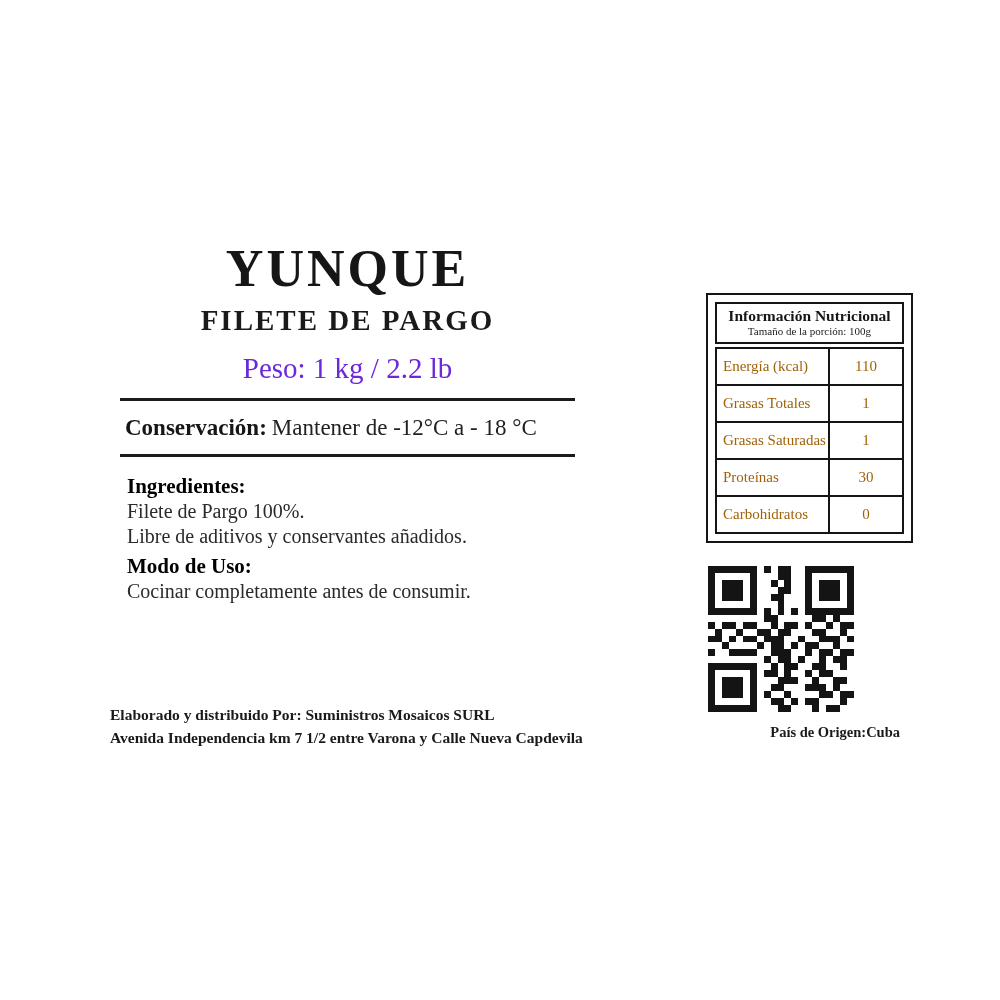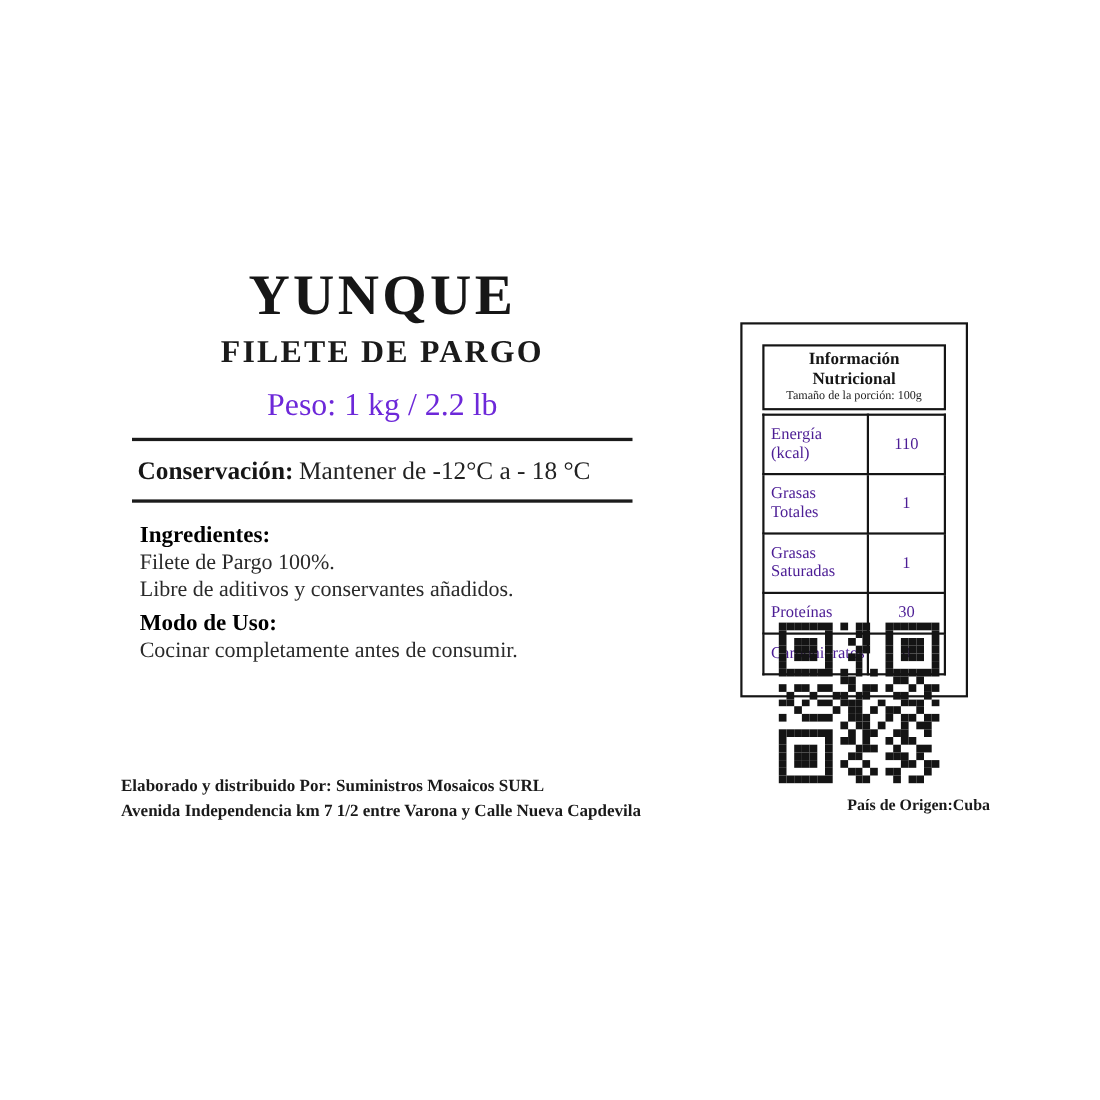--- a/index.html
+++ b/index.html
@@ -17,27 +17,27 @@
   .rule{height:3px;background:#1b1b1b;margin-top:14px;}
   .conservation{font-size:23px;line-height:28px;margin-top:13px;padding-left:5px;color:#222222;}
   .conservation .cons-label{font-weight:bold;color:#161616;}
   .conservation .cons-value{margin-left:5px;}
   .rule.rule2{margin-top:12px;}
   .text-block{margin-top:17px;padding-left:7px;font-size:20px;line-height:25px;color:#2a2a2a;}
   .text-block .h{font-weight:bold;font-size:21px;color:#000000;}
   .text-block .h.modo{margin-top:5px;}
   .footer{position:absolute;left:110px;top:704px;font-size:15.5px;line-height:22.5px;font-weight:bold;color:#1a1a1a;}
   
-  .nutrition{position:absolute;left:673px;top:293px;width:207px;box-sizing:border-box;
-    border:2px solid #151515;padding:18px;background:#ffffff;}
+  .nutrition{position:absolute;left:706px;top:293px;width:207px;box-sizing:border-box;
+    border:2px solid #151515;padding:7px;background:#ffffff;}
   .nt-header{border:2px solid #151515;text-align:center;padding:3px 2px 4px 2px;}
   .nt-title{font-size:15.5px;line-height:18px;font-weight:bold;color:#161616;}
   .nt-serving{font-size:11px;line-height:13px;color:#222222;}
   .nt-table{width:100%;border-collapse:collapse;margin-top:3px;}
-  .nt-table td{border:2px solid #151515;font-size:15px;color:#4c1d95;}
+  .nt-table td{border:2px solid #151515;font-size:15px;color:#a16207;}
   .nt-label-cell{padding:9px 2px 9px 6px;}
   .nt-value-cell{width:70px;text-align:center;}
   
   .qr{position:absolute;left:708px;top:566px;width:146px;height:146px;
     display:grid;grid-template-columns:repeat(21,1fr);grid-template-rows:repeat(21,1fr);}
   .qm{background:transparent;}
   .qm.on{background:#141414;}
   .origin{position:absolute;left:700px;top:724px;width:200px;text-align:right;
     font-size:14.5px;font-weight:bold;color:#1a1a1a;}
 </style>

